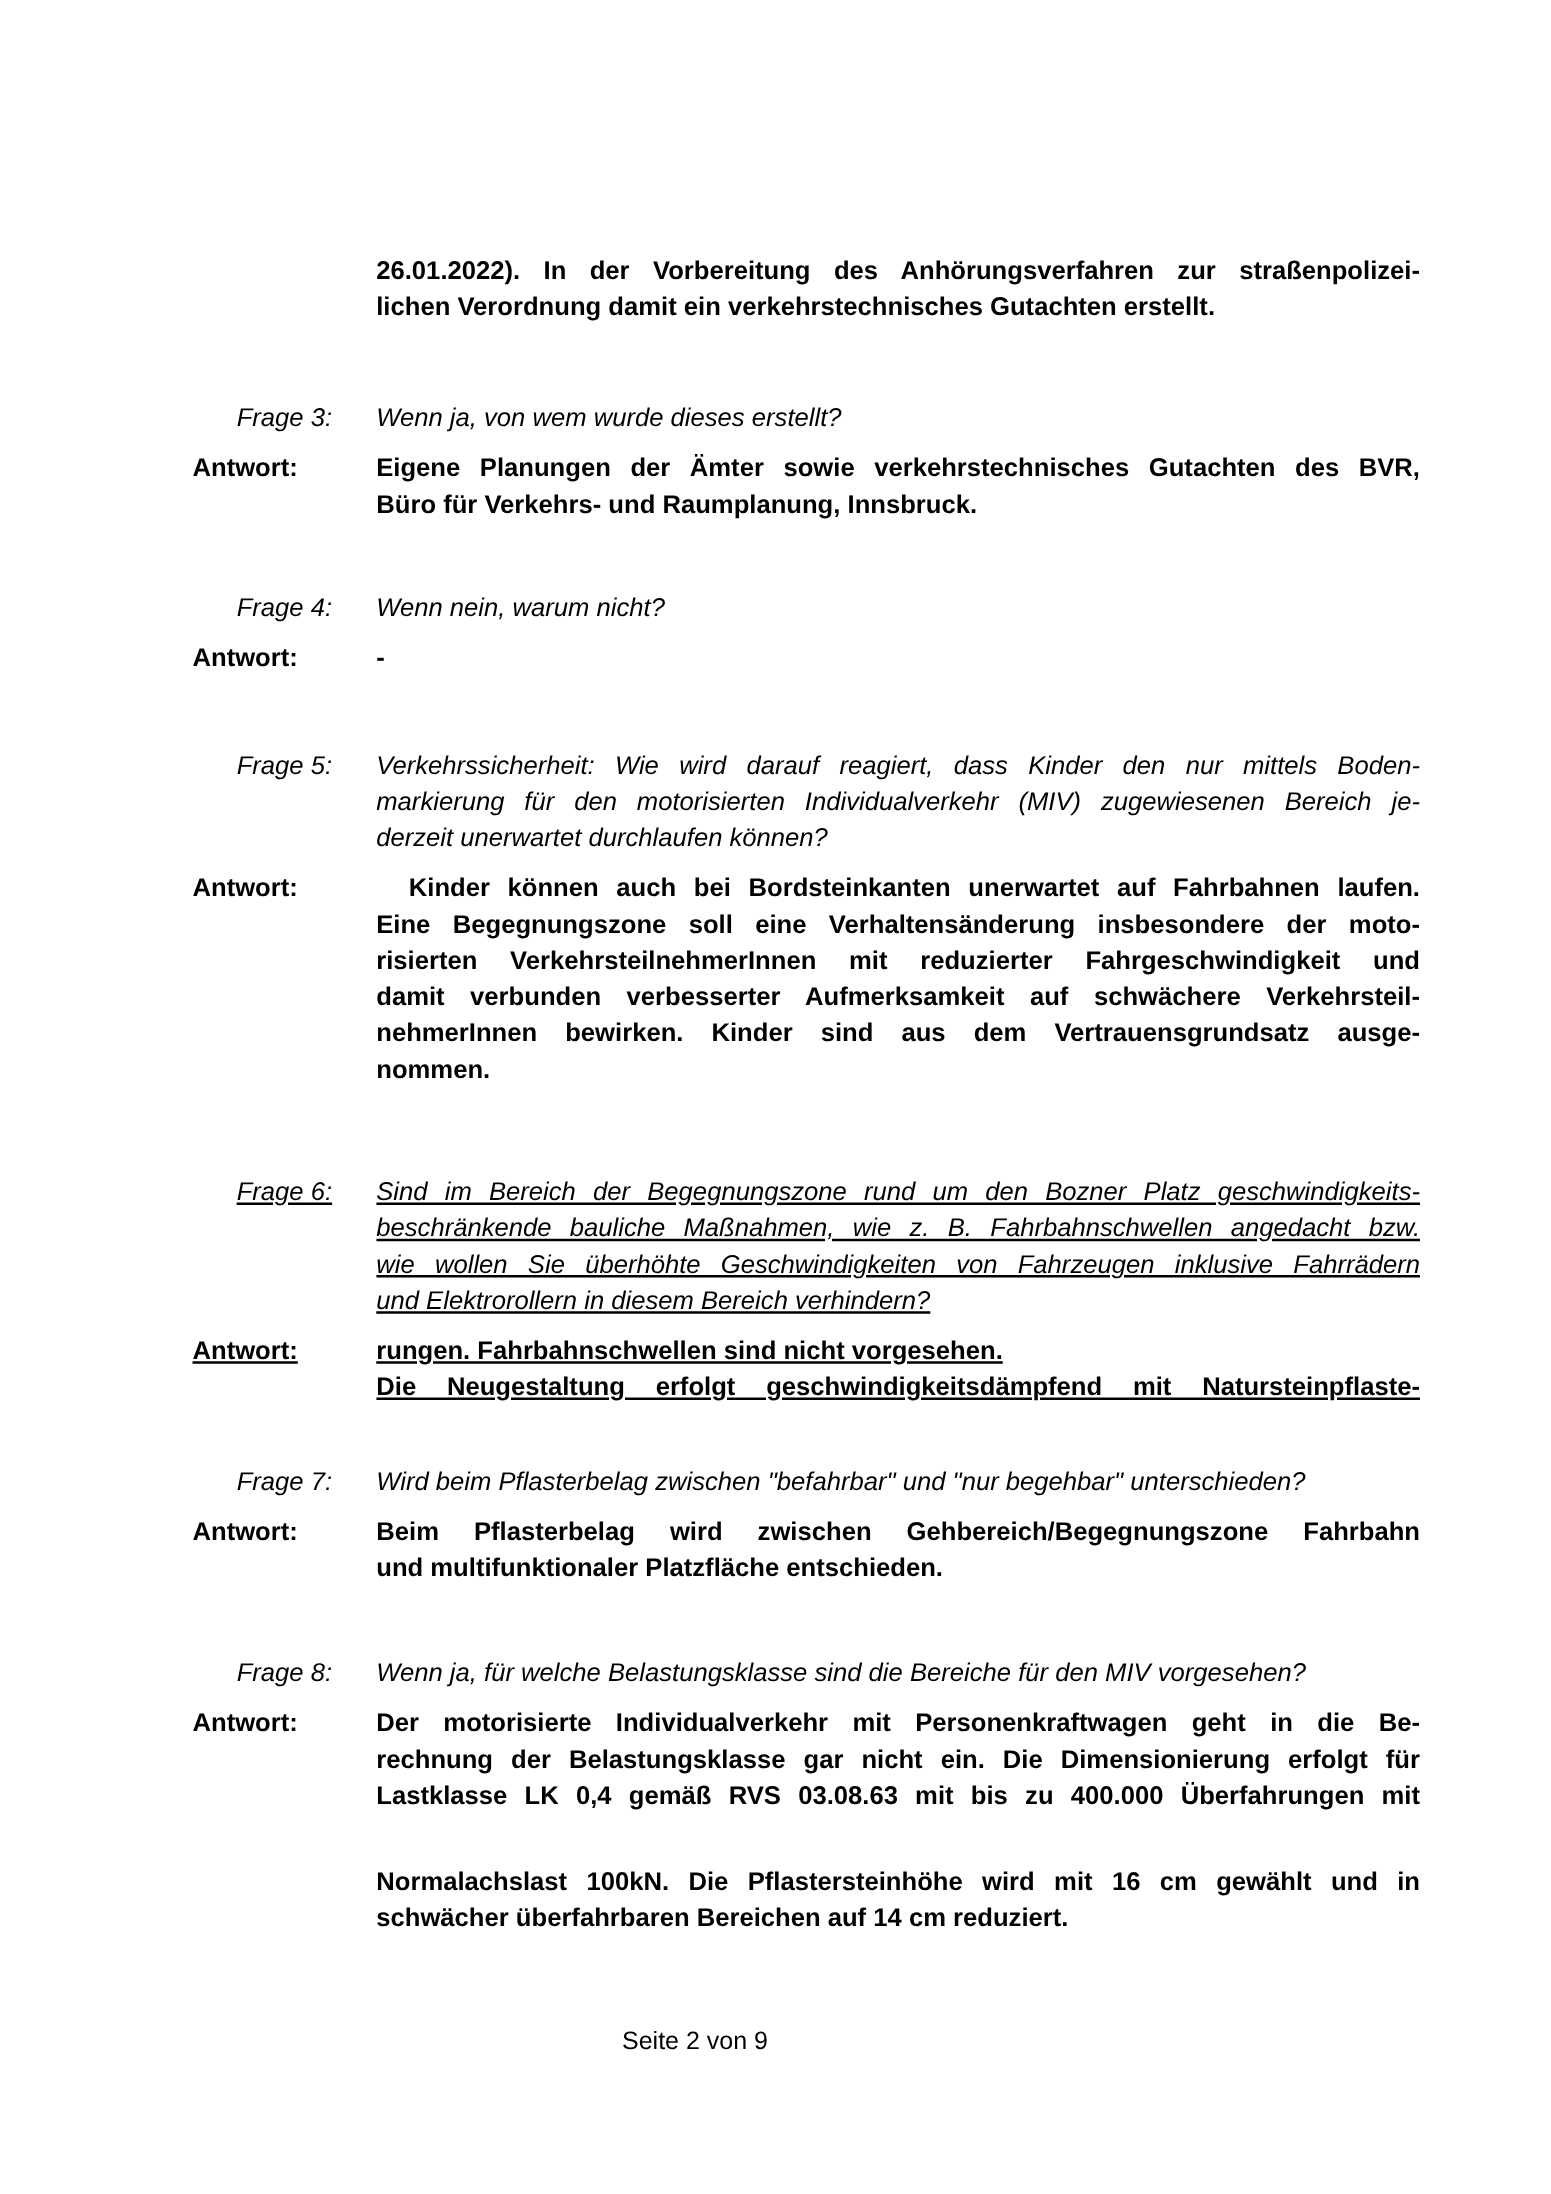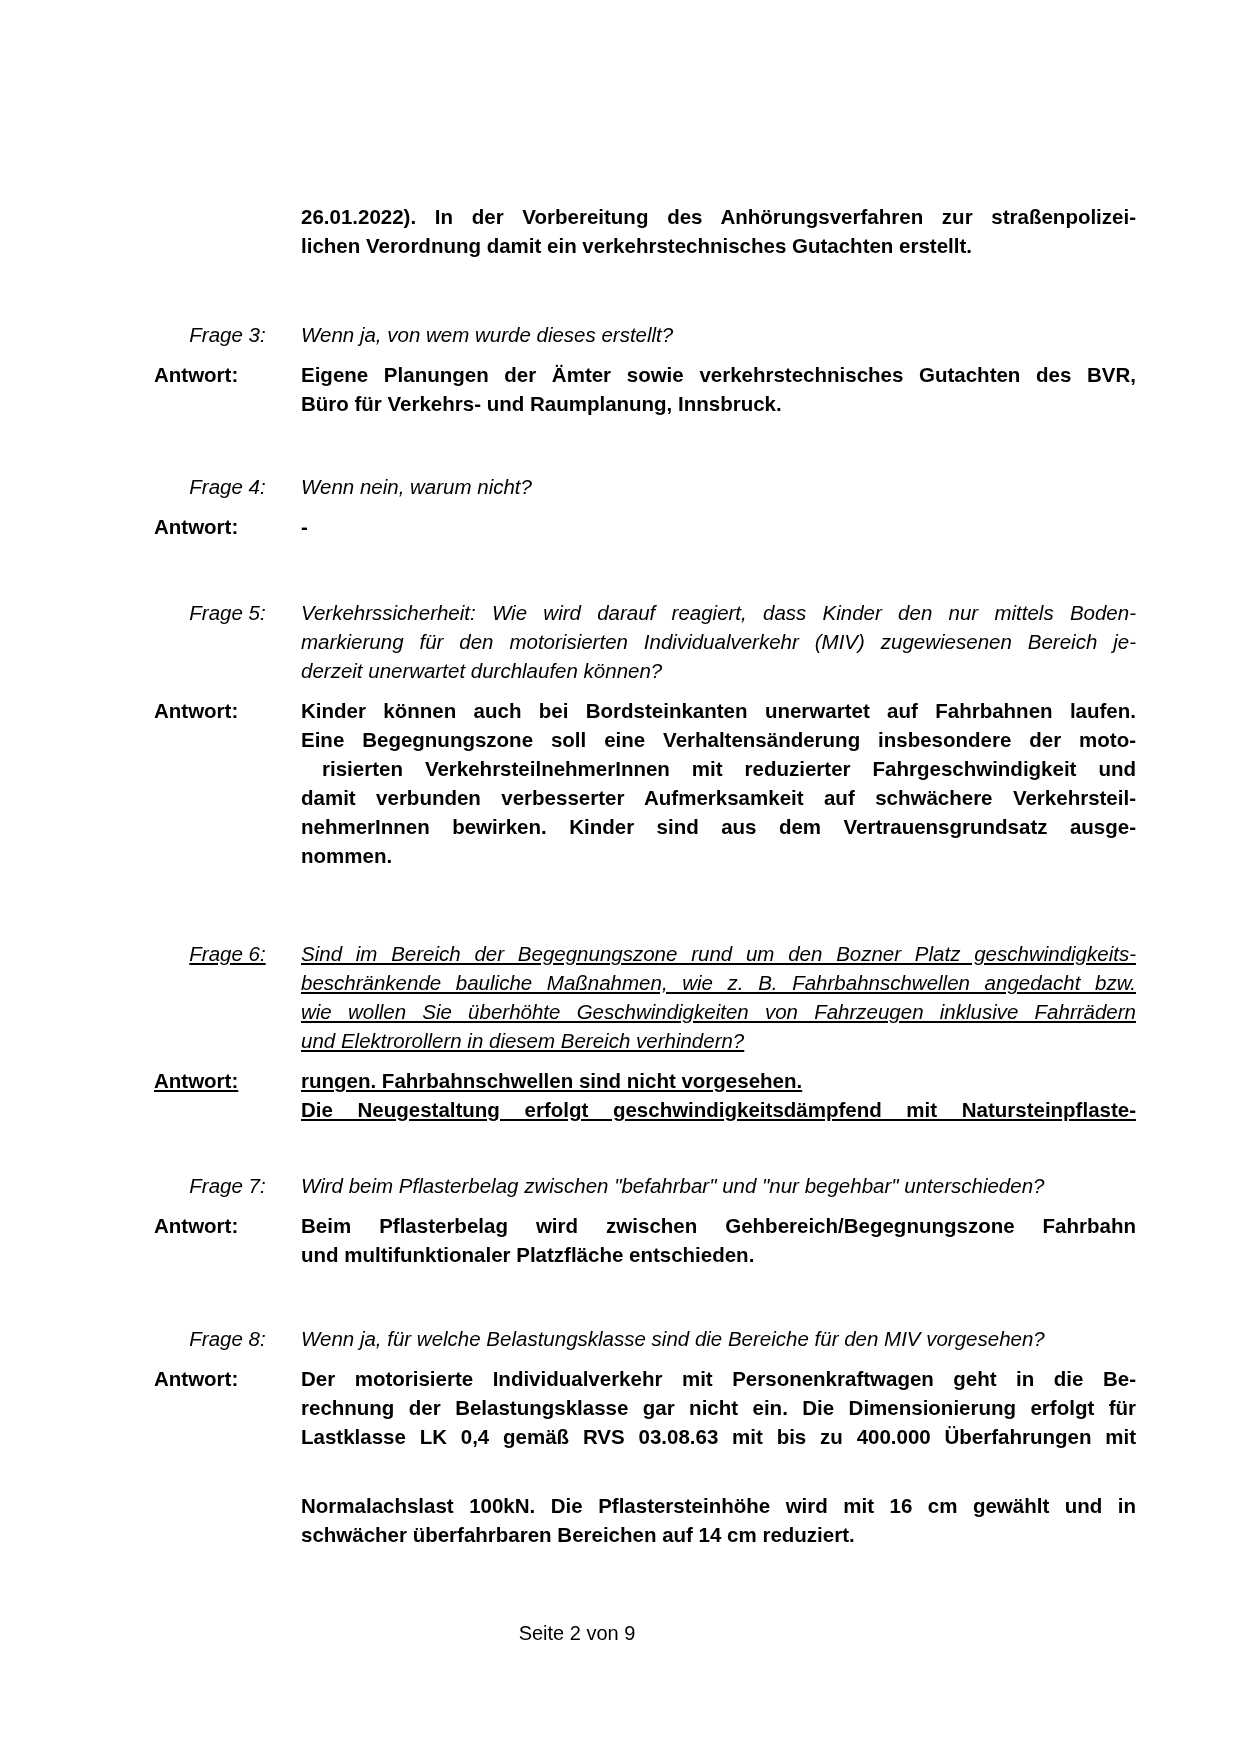--- a/index.html
+++ b/index.html
@@ -11,21 +11,21 @@
   .label { width: 147px; flex: 0 0 147px; font-size: 20.5px; line-height: 29px; }
   .label.q { font-style: italic; text-align: center; }
   .label.a { font-weight: bold; }
   .body { width: 835px; font-size: 20.5px; line-height: 29px; }
   .body.q { font-style: italic; }
   .body.a { font-weight: bold; }
   .line { display: block; text-align: justify; text-align-last: justify; white-space: nowrap; height: 29px; }
   .line.last { text-align-last: left; }
   .gap { height: 11px; }
   .footer { position: absolute; top: 1622px; left: 0; width: 1112px; text-align: center;
-            font-size: 20px; padding-left: 21px; }
+            font-size: 20px; }
 </style>
 </head>
 <body>
 
 <div class="page">
 
   <div class="block" style="top:202px;">
     <div class="row">
       <div class="label"></div>
       <div class="body a">
@@ -74,23 +74,23 @@
       <div class="body q">
         <span class="line" style="white-space: normal; overflow: hidden;">Verkehrssicherheit: Wie wird darauf reagiert, dass Kinder den nur mittels Boden-</span>
         <span class="line" style="white-space: normal; overflow: hidden;">markierung für den motorisierten Individualverkehr (MIV) zugewiesenen Bereich je-</span>
         <span class="line last">derzeit unerwartet durchlaufen können?</span>
       </div>
     </div>
     <div class="gap"></div>
     <div class="row">
       <div class="label a">Antwort:</div>
       <div class="body a">
-        <span class="line" style="white-space: normal; overflow: hidden;">Kinder können auch bei Bordsteinkanten unerwartet auf Fahrbahnen laufen.</span>
+        <span class="line" style="white-space: normal; overflow: hidden; margin-left: 26px;">Kinder können auch bei Bordsteinkanten unerwartet auf Fahrbahnen laufen.</span>
         <span class="line" style="white-space: normal; overflow: hidden;">Eine Begegnungszone soll eine Verhaltensänderung insbesondere der moto-</span>
-        <span class="line" style="white-space: normal; overflow: hidden; margin-left: 21px;">risierten VerkehrsteilnehmerInnen mit reduzierter Fahrgeschwindigkeit und</span>
+        <span class="line" style="white-space: normal; overflow: hidden;">risierten VerkehrsteilnehmerInnen mit reduzierter Fahrgeschwindigkeit und</span>
         <span class="line" style="white-space: normal; overflow: hidden;">damit verbunden verbesserter Aufmerksamkeit auf schwächere Verkehrsteil-</span>
         <span class="line" style="white-space: normal; overflow: hidden;">nehmerInnen bewirken. Kinder sind aus dem Vertrauensgrundsatz ausge-</span>
         <span class="line last">nommen.</span>
       </div>
     </div>
   </div>
 
   <div class="block" style="top:939px;text-decoration:underline;">
     <div class="row">
       <div class="label q">Frage 6:</div>

